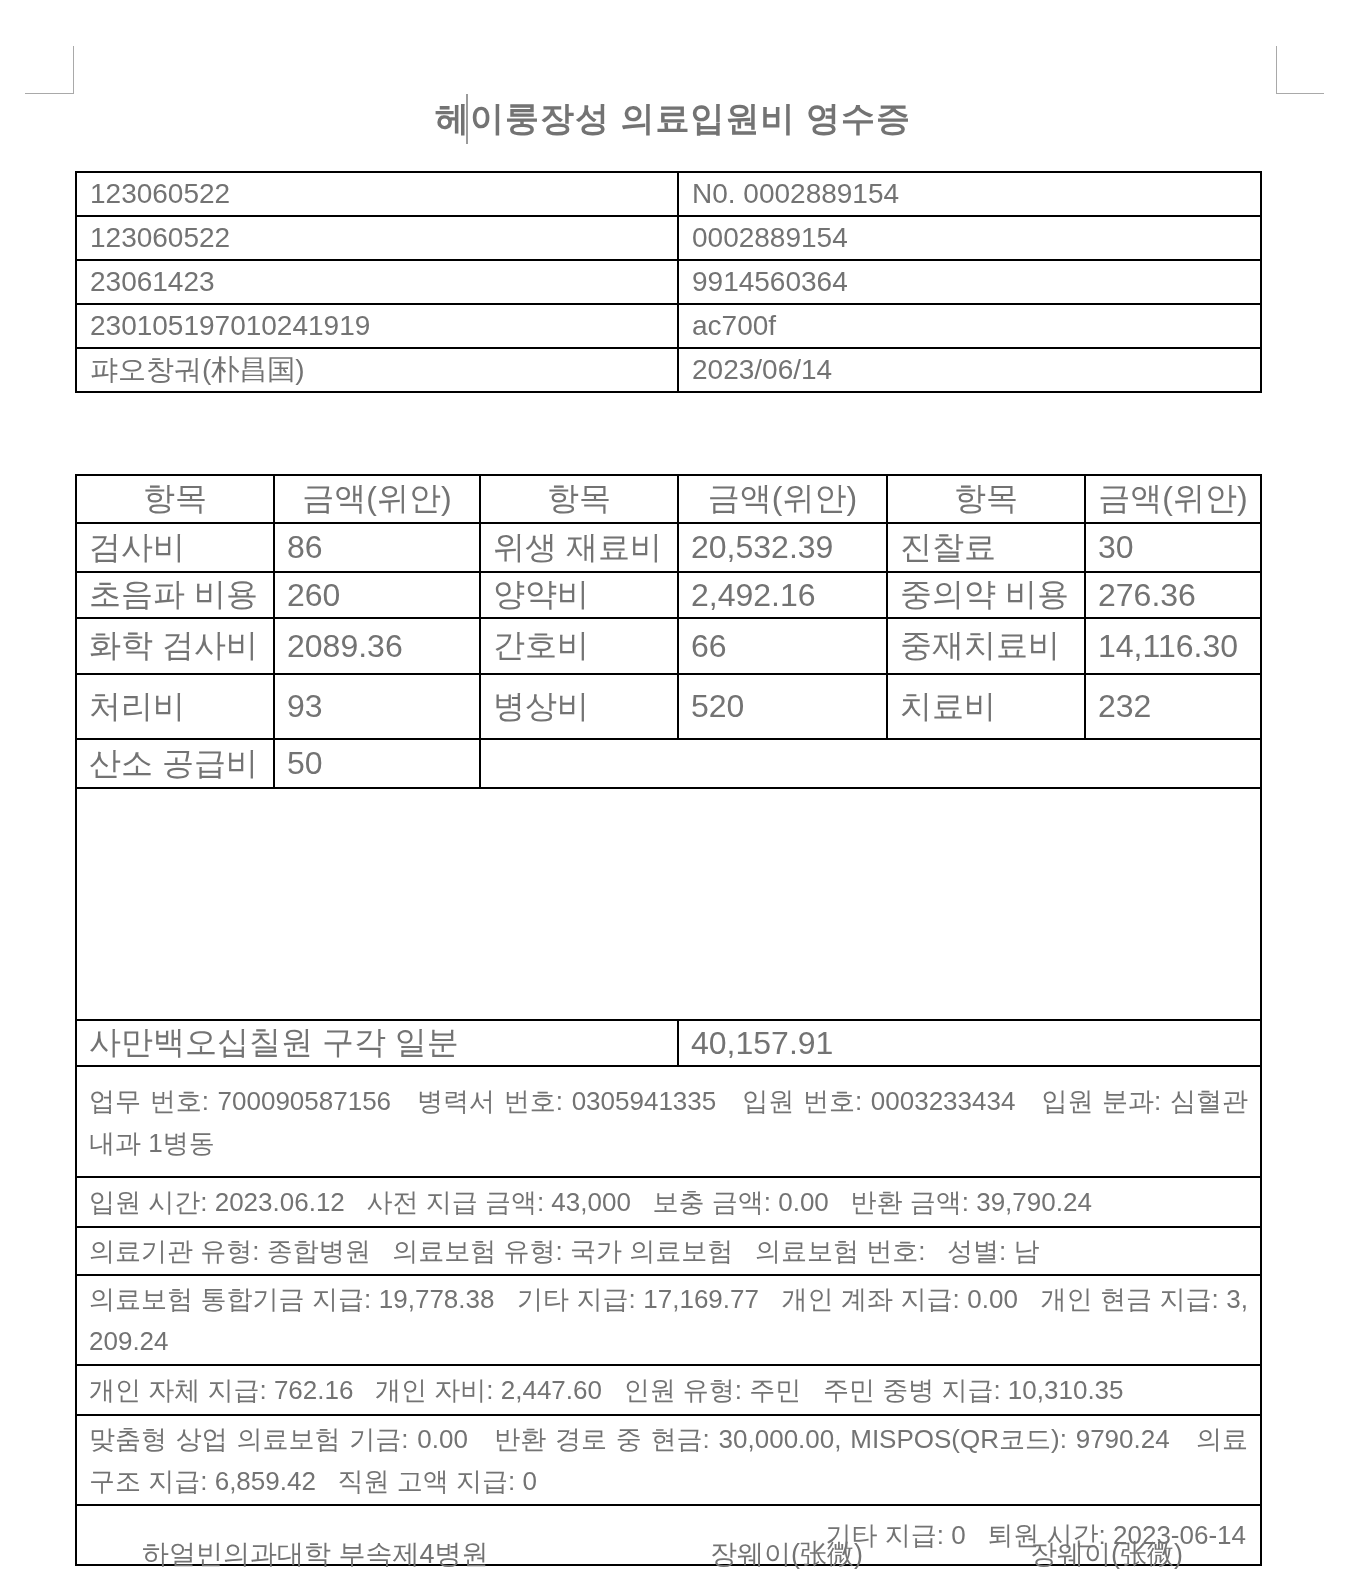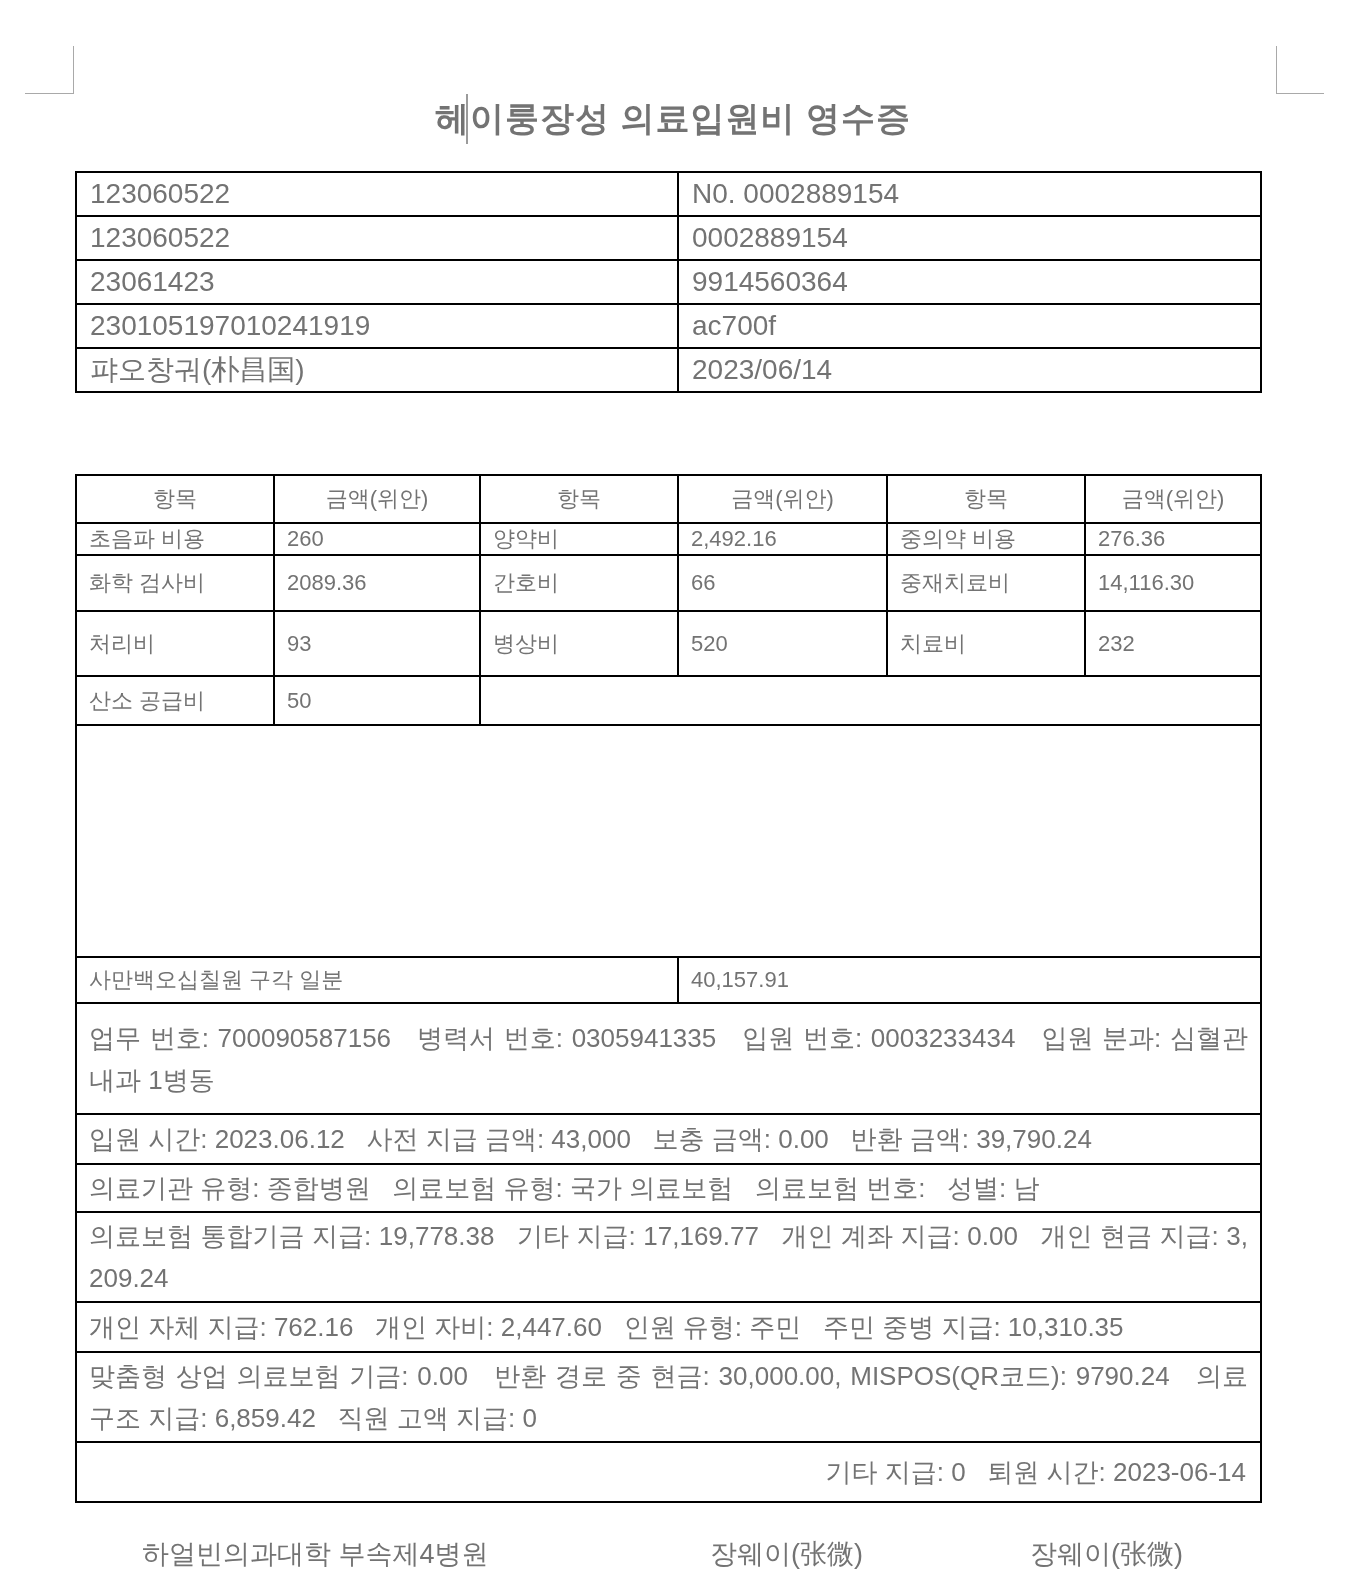--- a/index.html
+++ b/index.html
@@ -39,21 +39,21 @@
     vertical-align:middle;
     overflow:hidden;
   }
   
   .id-table { top:155px; }
   .id-table td {
     height:42px; font-size:28px; padding:0 0 0 13px;
   }
   
   .fee-table { top:458px; }
-  .fee-table td { font-size:22px; padding:0 0 0 12px; }
+  .fee-table td { font-size:32px; padding:0 0 0 12px; }
   .fee-table td.hdr { text-align:center; padding:0; }
   .fee-table td.spacer { border-left:2px solid #000; border-right:2px solid #000; }
   .fee-table td.detail {
     font-size:26px; line-height:42px;
     padding:2px 12px;
     text-align:justify;
     word-break:break-all;
     white-space:pre-wrap;
   }
   .fee-table td.detail-right {
@@ -117,20 +117,28 @@
     </colgroup>
     <tbody>
       <tr style="height:48px">
         <td class="hdr">항목</td>
         <td class="hdr">금액(위안)</td>
         <td class="hdr">항목</td>
         <td class="hdr">금액(위안)</td>
         <td class="hdr">항목</td>
         <td class="hdr">금액(위안)</td>
       </tr>
+      <tr style="height:49px">
+        <td>검사비</td>
+        <td>86</td>
+        <td>위생 재료비</td>
+        <td>20,532.39</td>
+        <td>진찰료</td>
+        <td>30</td>
+      </tr>
       <tr style="height:32px">
         <td>초음파 비용</td>
         <td>260</td>
         <td>양약비</td>
         <td>2,492.16</td>
         <td>중의약 비용</td>
         <td>276.36</td>
       </tr>
       <tr style="height:56px">
         <td>화학 검사비</td>

